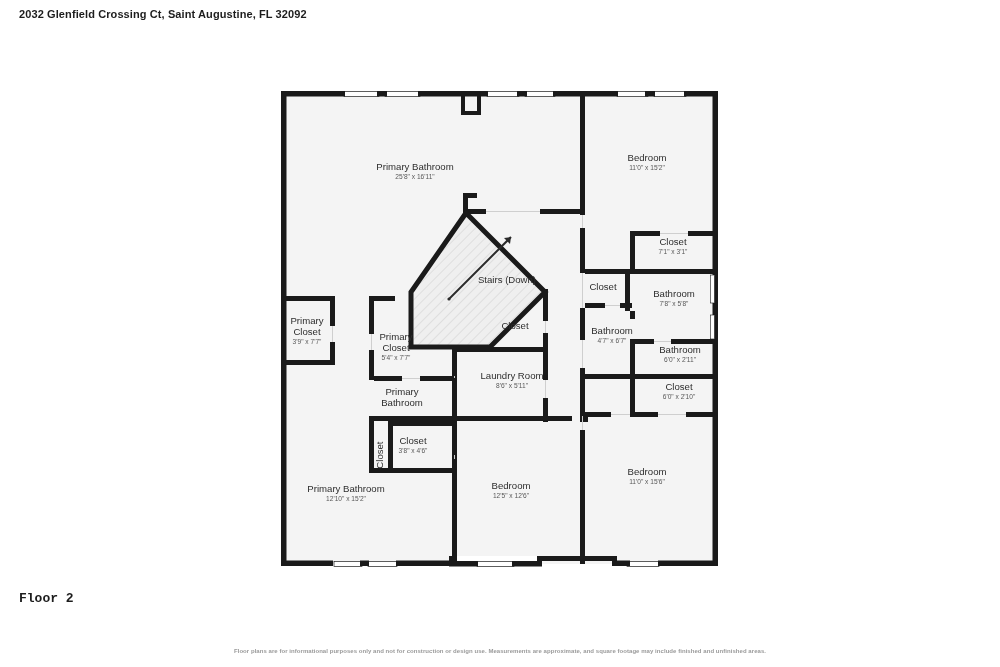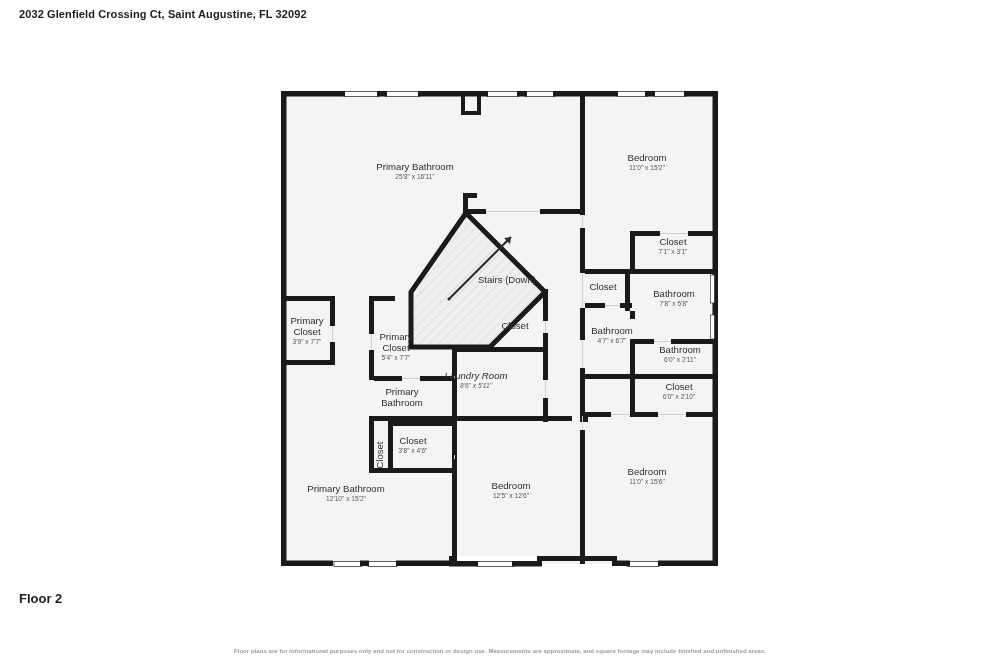--- a/index.html
+++ b/index.html
@@ -25,20 +25,21 @@
     color: #1d1d1d;
     white-space: nowrap;
   }
   #floor-label {
     position: absolute;
     left: 19px;
     top: 591px;
     font-size: 13px;
     font-weight: bold;
     color: #1d1d1d;
+    font-family: Liberation Mono, monospace;
   }
   #disclaimer {
     position: absolute;
     left: 0;
     top: 648px;
     width: 1000px;
     text-align: center;
     font-size: 6px;
     font-weight: bold;
     color: #9a9a9a;
@@ -325,21 +326,21 @@
   <div class="rlabel" style="left:477px; top:274px; width:60px;">
     <span class="nm two">Stairs (Down)</span>
     <span class="dm"></span>
   </div>
 
   <div class="rlabel" style="left:485px; top:320px; width:60px;">
     <span class="nm">Closet</span>
     <span class="dm"></span>
   </div>
 
-  <div class="rlabel" style="left:426px; top:370px; width:100px;font-style:italic;">
+  <div class="rlabel" style="left:462px; top:370px; width:100px;">
     <span class="nm">Laundry Room</span>
     <span class="dm">8'6" x 5'11"</span>
   </div>
 
   <div class="rlabel vert" style="left:350px; top:449px; width:60px; transform:rotate(-90deg);">
     <span class="nm">Closet</span>
     <span class="dm"></span>
   </div>
 
   <div class="rlabel" style="left:383px; top:435px; width:60px;">

